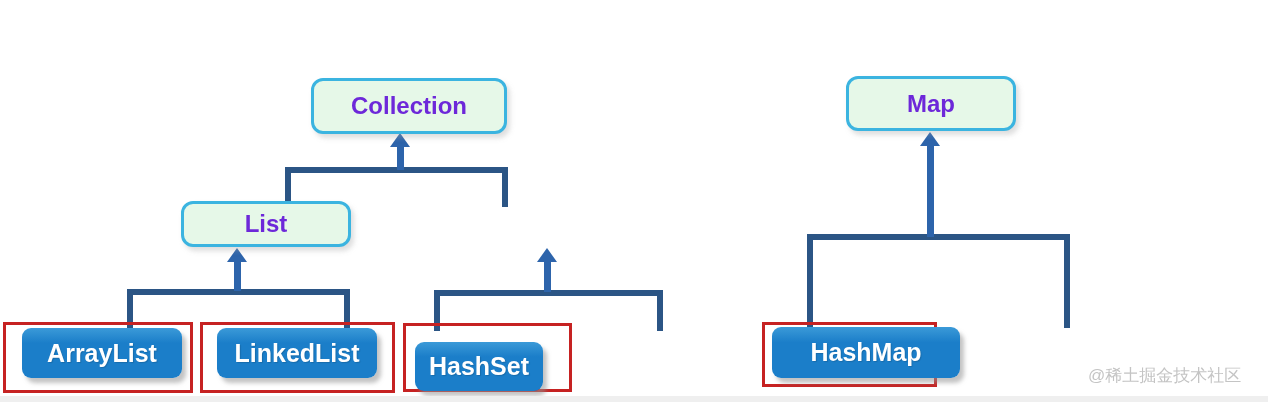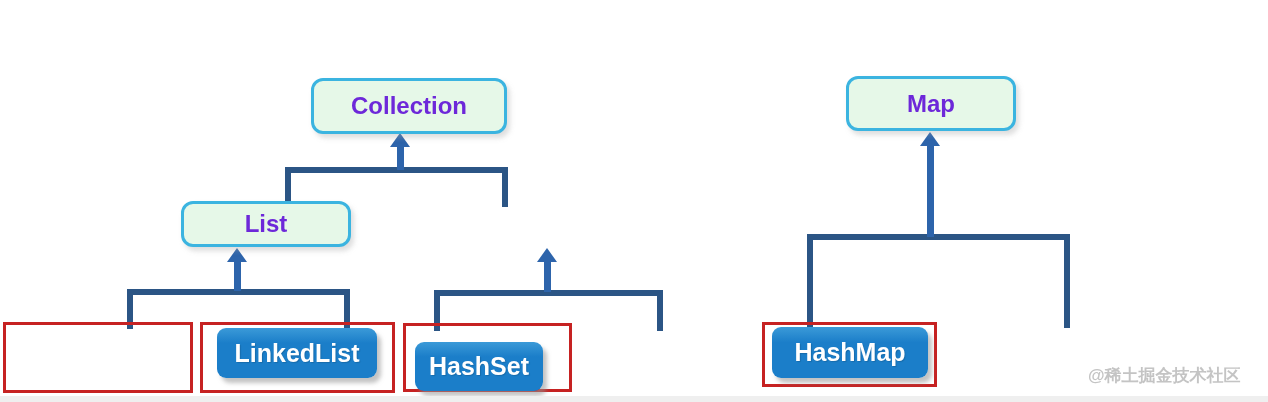--- a/index.html
+++ b/index.html
@@ -64,21 +64,21 @@
     box-shadow: 4px 5px 4px rgba(145,145,145,0.55);
     text-shadow: 1px 1px 1px rgba(0,0,0,0.15);
   }
   .watermark {
     position: absolute;
     left: 1088px;
     top: 364px;
     width: 180px;
     color: var(--watermark-text, #c4c4c4);
     font-size: 17px;
-    font-weight: bold;
+    font-weight: normal;
     white-space: nowrap;
   }
   .bottom-strip {
     position: absolute;
     left: 0;
     top: 396px;
     width: 1268px;
     height: 6px;
     background: #efefef;
   }
@@ -114,20 +114,21 @@
 
   <div class="hl" style="left:3px;top:322px;width:190px;height:71px"></div>
   <div class="hl" style="left:200px;top:322px;width:195px;height:71px"></div>
   <div class="hl" style="left:403px;top:323px;width:169px;height:69px"></div>
   <div class="hl" style="left:762px;top:322px;width:175px;height:65px"></div>
 
   <div class="node iface" style="left:311px;top:78px;width:196px;height:56px">Collection</div>
   <div class="node iface" style="left:181px;top:201px;width:170px;height:46px">List</div>
   <div class="node iface" style="left:846px;top:76px;width:170px;height:55px">Map</div>
 
+  <div class="node impl" style="left:22px;top:328px;width:160px;height:50px">ArrayList</div>
   <div class="node impl" style="left:217px;top:328px;width:160px;height:50px">LinkedList</div>
   <div class="node impl" style="left:415px;top:342px;width:128px;height:49px">HashSet</div>
-  <div class="node impl" style="left:772px;top:327px;width:156px;height:51px">HashMap</div>
+  <div class="node impl" style="left:772px;top:327px;width:188px;height:51px">HashMap</div>
 
   <div class="watermark">@稀土掘金技术社区</div>
   <div class="bottom-strip"></div>
 
 </div>
 
 </body></html>

